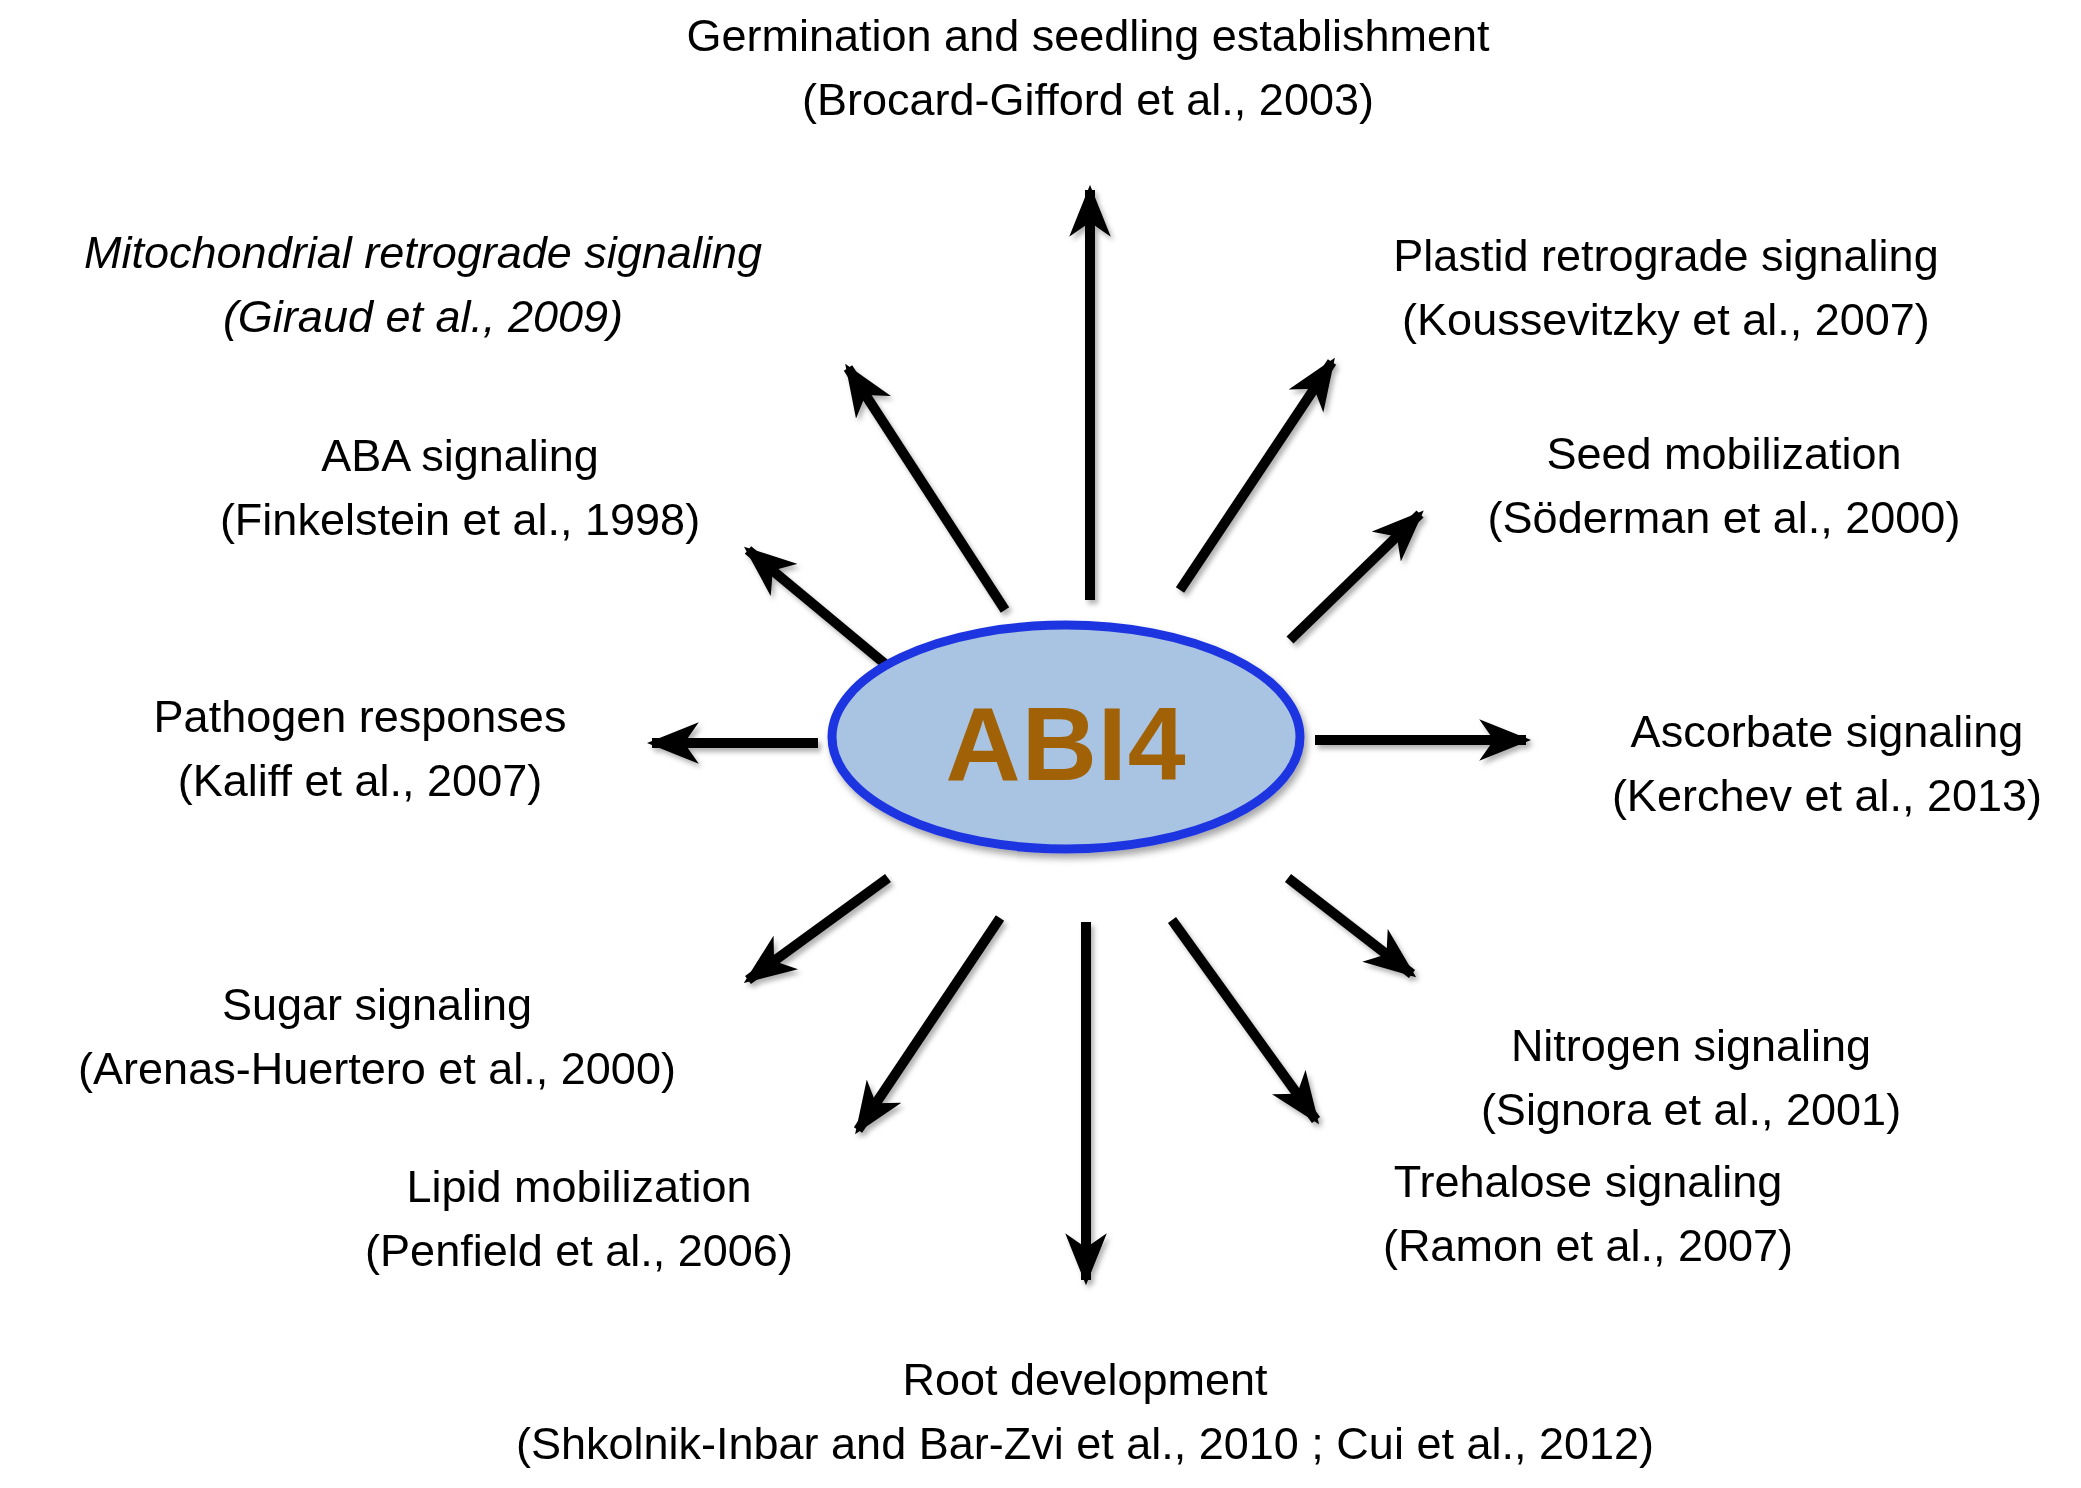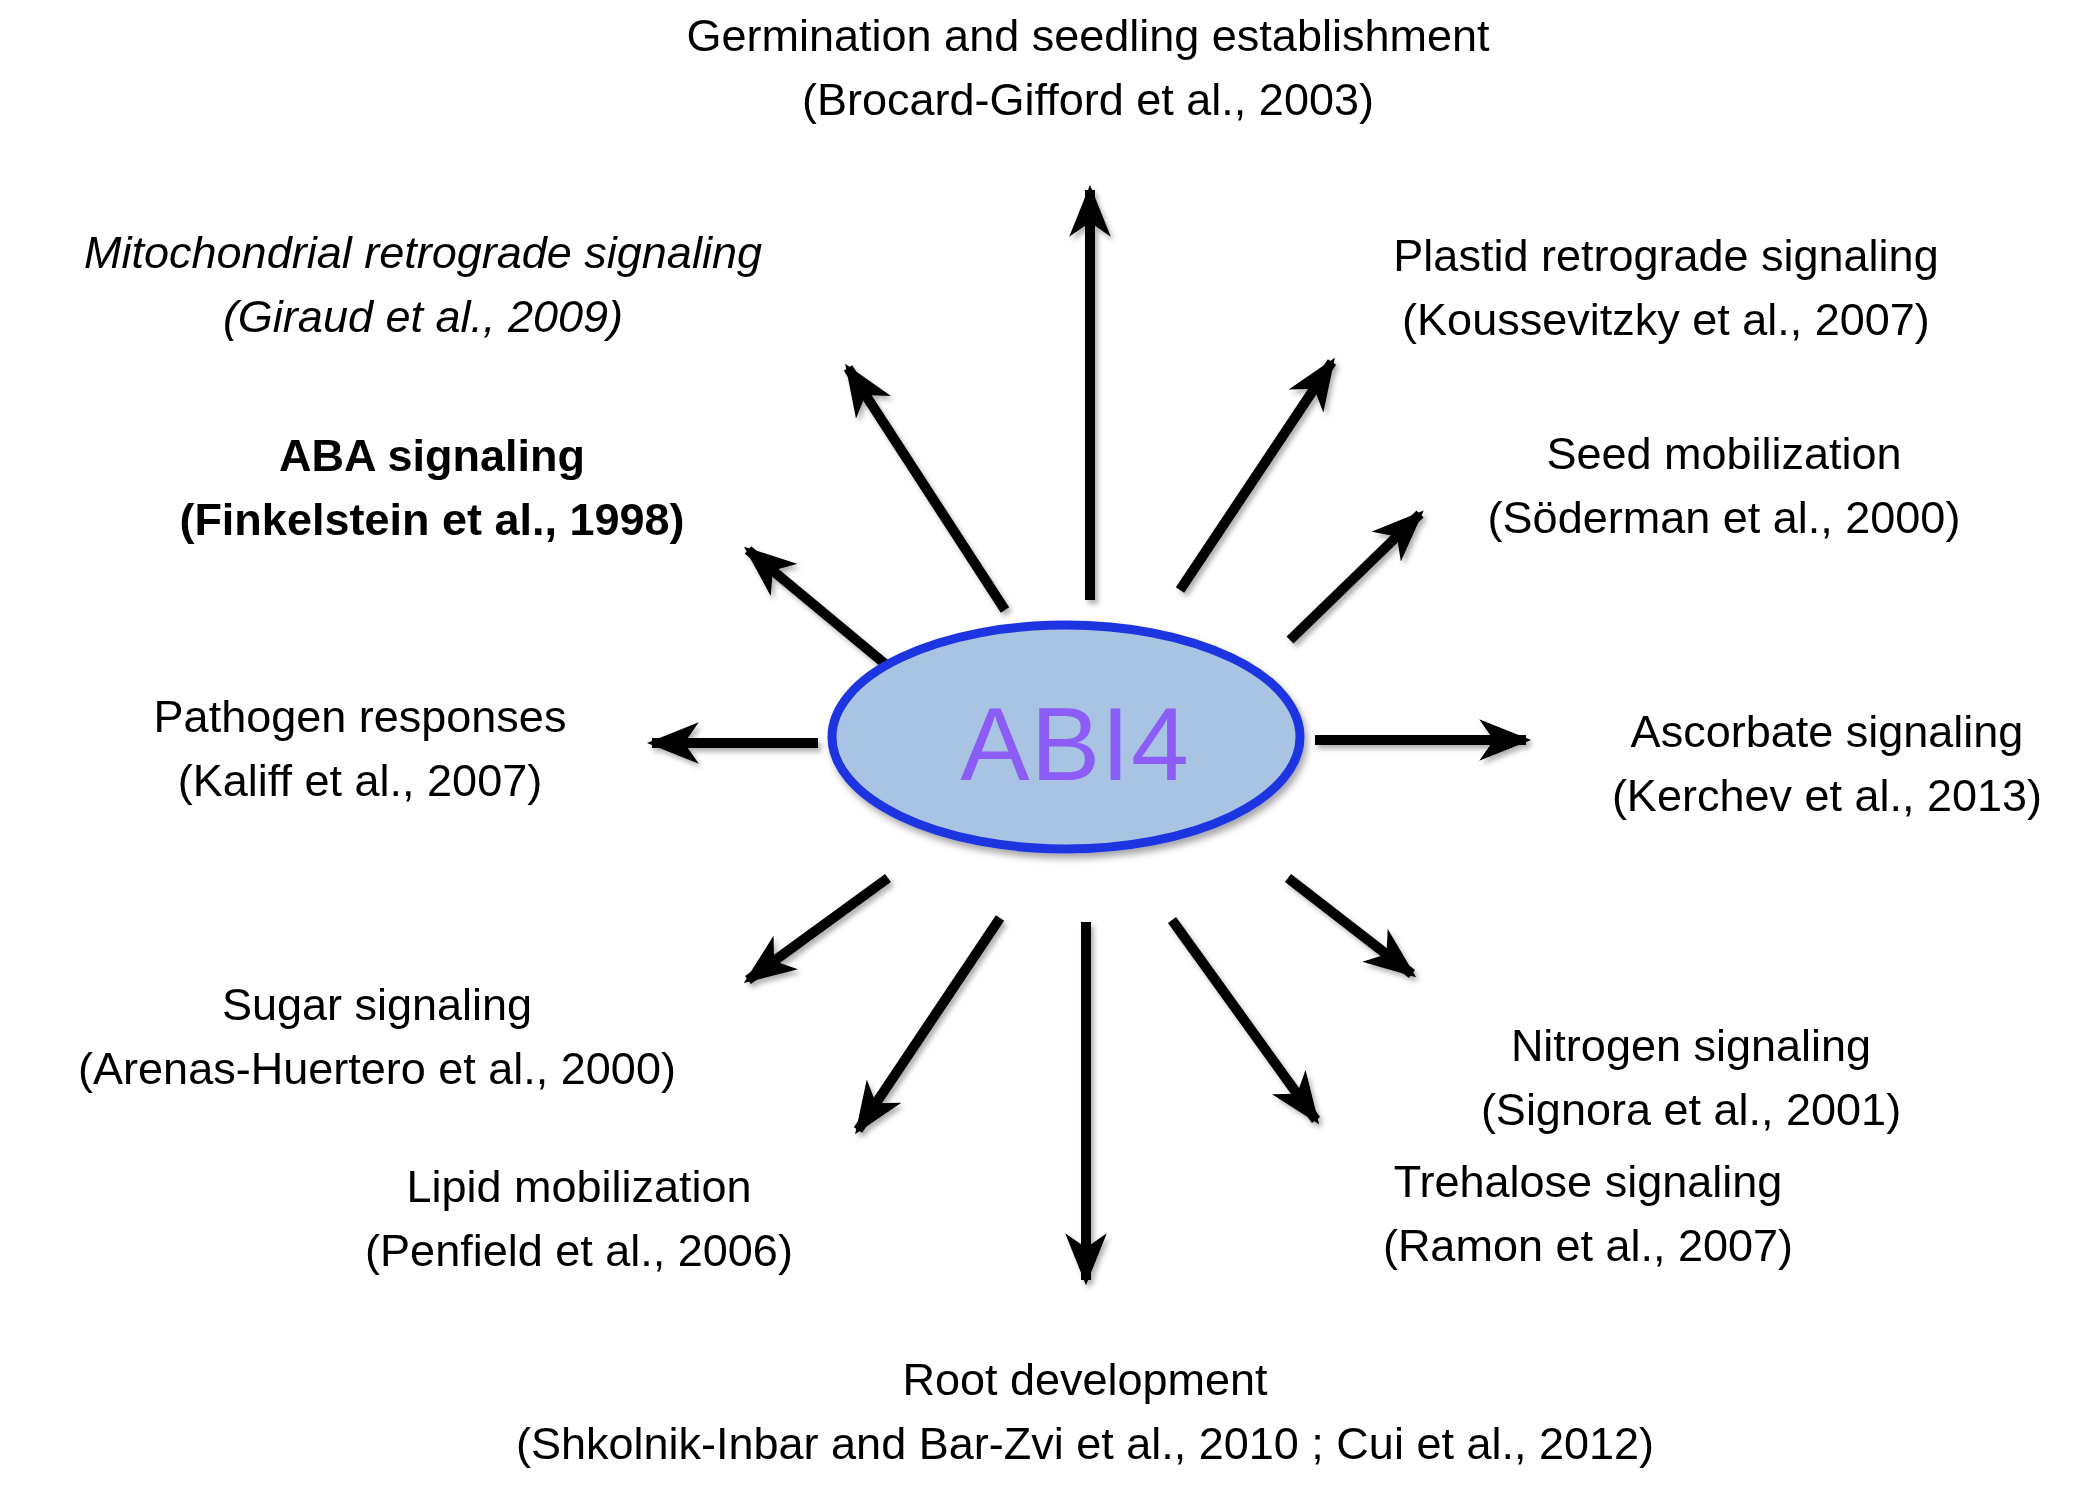--- a/index.html
+++ b/index.html
@@ -22,24 +22,23 @@
     text-align: center;
     white-space: nowrap;
     font-size: 45px;
     line-height: 1.42;
     color: #000000;
   }
   .abi4-label {
     position: absolute;
     transform: translate(-50%, -50%);
     font-size: 104px;
-    font-weight: 400;
+    font-weight: 700;
     letter-spacing: 1px;
-    color: #8b5cf6;
-    margin-left: 9px;
+    color: #a16207;
   }
 </style>
 </head>
 <body>
 
 <div id="canvas">
 
   <svg id="art" width="2081" height="1488" viewBox="0 0 2081 1488">
     <defs>
       <marker id="arrowhead" viewBox="0 0 10 8" refX="9" refY="4" markerWidth="52" markerHeight="42" orient="auto" markerUnits="userSpaceOnUse">
@@ -81,21 +80,21 @@
   <div class="label" style="left:423px; top:285px;font-style:italic;">
     <div>Mitochondrial retrograde signaling</div>
     <div>(Giraud et al., 2009)</div>
   </div>
 
   <div class="label" style="left:1666px; top:288px;">
     <div>Plastid retrograde signaling</div>
     <div>(Koussevitzky et al., 2007)</div>
   </div>
 
-  <div class="label" style="left:432px; top:488px;font-weight:bold;">
+  <div class="label" style="left:460px; top:488px;">
     <div>ABA signaling</div>
     <div>(Finkelstein et al., 1998)</div>
   </div>
 
   <div class="label" style="left:1724px; top:486px;">
     <div>Seed mobilization</div>
     <div>(Söderman et al., 2000)</div>
   </div>
 
   <div class="label" style="left:360px; top:749px;">

